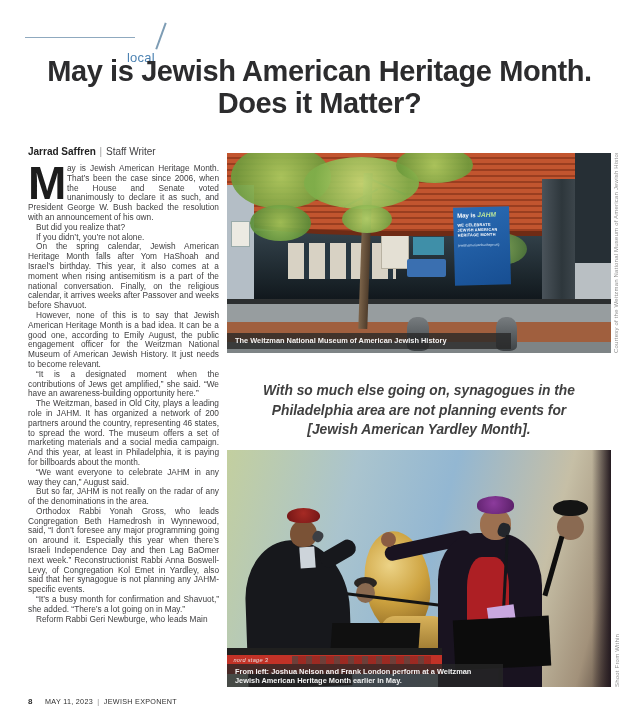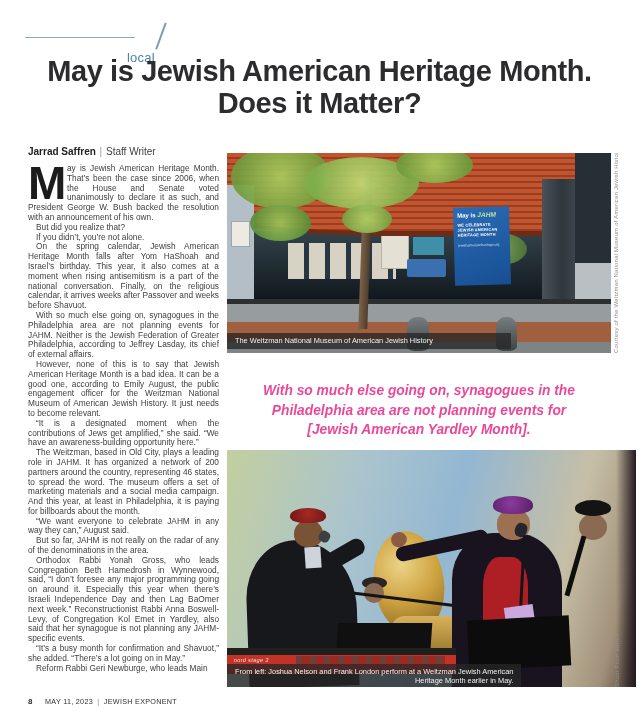--- a/index.html
+++ b/index.html
@@ -25,21 +25,21 @@
   .article-col{position:absolute;left:28px;top:164px;width:191px;height:526px;overflow:hidden;
                font-size:8.3px;line-height:9.8px;color:#414042;text-align:justify;}
   .article-col p{margin:0;text-indent:8px;}
   .article-col p.first{text-indent:0;}
   .drop-cap{float:left;width:35px;height:29px;margin:2px 4px 0 0;font-size:46px;line-height:34px;
             font-weight:700;color:#1c1c1c;overflow:visible;}
 
   
   .photo{position:absolute;left:227px;width:384px;overflow:hidden;background:#888;}
   .caption-bar{position:absolute;z-index:40;background:rgba(38,38,38,.78);color:#f2f2f2;
-               font-size:7.4px;font-weight:400;line-height:9.2px;padding:3px 8px;box-sizing:border-box;text-align:right;}
+               font-size:7.4px;font-weight:700;line-height:9.2px;padding:3px 8px;box-sizing:border-box;}
   .v-credit{position:absolute;writing-mode:vertical-rl;transform:rotate(180deg);
             font-size:6px;color:#8f8f8f;letter-spacing:.2px;white-space:nowrap;overflow:hidden;}
 
   
   .tp{top:153px;height:200px;}
   .tp .glass{position:absolute;left:0;right:0;top:39%;height:34%;background:linear-gradient(180deg,#33424b,#1b252b 70%,#11181d);}
   .tp .posters{position:absolute;left:16%;top:45%;width:28%;height:18%;
                background:repeating-linear-gradient(90deg,#d8d2c4 0 16px,#273640 16px 21px);}
   .tp .poster-teal{position:absolute;left:48.5%;top:42%;width:8%;height:9%;background:#3f8fa8;}
   .tp .poster-white{position:absolute;left:40%;top:38%;width:7%;height:19%;background:#e4e0d4;border:1px solid #b8b2a2;}
@@ -65,21 +65,21 @@
               background:linear-gradient(160deg,#2a6cb5,#174e92);transform:rotate(-1.5deg);
               color:#fff;padding:4px 3px 0 4px;box-sizing:border-box;}
   .tp .banner-title{font-size:6px;font-weight:700;}
   .tp .banner-title .brand{color:#b9e49a;font-style:italic;font-size:6.6px;}
   .tp .banner-sub{margin-top:4px;font-size:3.9px;font-weight:700;line-height:5px;letter-spacing:.2px;}
   .tp .banner-url{margin-top:6px;font-size:3.4px;color:#cfe3f5;}
   .tp .caption-bar{left:0;bottom:4px;width:74%;height:16px;display:flex;align-items:center;}
 
   
   .pull-quote{position:absolute;left:227px;top:381px;width:384px;margin:0;text-align:center;
-              color:#ec4899;font-style:italic;font-weight:700;font-size:13.8px;line-height:19.5px;}
+              color:#404040;font-style:italic;font-weight:700;font-size:13.8px;line-height:19.5px;}
   .pull-quote span{display:block;}
 
   
   .bp{top:450px;height:237px;background:linear-gradient(105deg,#c3cf9f 0%,#aac4ce 30%,#93b7d2 52%,#c6bfa6 78%,#a2917a 92%,#54453c 100%);}
   .bp .fig{position:absolute;background:#17181c;}
   .bp .robe{left:5%;top:38%;width:27%;height:62%;border-radius:45% 55% 0 0/40% 48% 0 0;transform:rotate(-2deg);}
   .bp .robe-arm{left:24%;top:40%;width:10%;height:7%;transform:rotate(-30deg);border-radius:8px;}
   .bp .face1{position:absolute;left:16.5%;top:29.5%;width:7%;height:11.5%;background:#7a5236;border-radius:50% 50% 45% 45%;}
   .bp .cap1{position:absolute;left:15.5%;top:24.5%;width:8.6%;height:6.5%;background:radial-gradient(circle at 50% 35%,#a62a24,#6f1515);border-radius:50% 50% 40% 40%;}
   .bp .collar{position:absolute;left:19%;top:41%;width:4%;height:9%;background:#cdd4da;transform:rotate(-4deg);}
@@ -136,21 +136,20 @@
     <b>Jarrad Saffren</b>
     <span class="sep">|</span>
     <span>Staff Writer</span>
   </div>
 
   <section class="article-col">
     <p class="first"><span class="drop-cap">M</span><span>ay is Jewish American Heritage Month. That’s been the case since 2006, when the House and Senate voted unanimously to declare it as such, and President George W. Bush backed the resolution with an announcement of his own.</span></p>
     <p>But did you realize that?</p>
     <p>If you didn’t, you’re not alone.</p>
     <p>On the spring calendar, Jewish American Heritage Month falls after Yom HaShoah and Israel’s birthday. This year, it also comes at a moment when rising antisemitism is a part of the national conversation. Finally, on the religious calendar, it arrives weeks after Passover and weeks before Shavuot.</p>
-    <p>With so much else going on, synagogues in the Philadelphia area are not planning events for JAHM. Neither is the Jewish Federation of Greater Philadelphia, according to Jeffrey Lasday, its chief of external affairs.</p>
     <p>However, none of this is to say that Jewish American Heritage Month is a bad idea. It can be a good one, according to Emily August, the public engagement officer for the Weitzman National Museum of American Jewish History. It just needs to become relevant.</p>
     <p>“It is a designated moment when the contributions of Jews get amplified,” she said. “We have an awareness-building opportunity here.”</p>
     <p>The Weitzman, based in Old City, plays a leading role in JAHM. It has organized a network of 200 partners around the country, representing 46 states, to spread the word. The museum offers a set of marketing materials and a social media campaign. And this year, at least in Philadelphia, it is paying for billboards about the month.</p>
     <p>“We want everyone to celebrate JAHM in any way they can,” August said.</p>
     <p>But so far, JAHM is not really on the radar of any of the denominations in the area.</p>
     <p>Orthodox Rabbi Yonah Gross, who leads Congregation Beth Hamedrosh in Wynnewood, said, “I don’t foresee any major programming going on around it. Especially this year when there’s Israeli Independence Day and then Lag BaOmer next week.” Reconstructionist Rabbi Anna Boswell-Levy, of Congregation Kol Emet in Yardley, also said that her synagogue is not planning any JAHM-specific events.</p>
     <p>“It’s a busy month for confirmation and Shavuot,” she added. “There’s a lot going on in May.”</p>
     <p>Reform Rabbi Geri Newburge, who leads Main</p>
   </section>
 
@@ -188,21 +187,21 @@
     <figcaption class="caption-bar">The Weitzman National Museum of American Jewish History</figcaption>
   </figure>
   <div class="v-credit" style="left:613px;top:153px;height:200px;">Courtesy of the Weitzman National Museum of American Jewish History</div>
 
   <blockquote class="pull-quote">
     <span>With so much else going on, synagogues in the</span>
     <span>Philadelphia area are not planning events for</span>
     <span>[Jewish American Yardley Month].</span>
   </blockquote>
 
-  <figure class="photo bp" style="margin:0;padding-left:25px;">
+  <figure class="photo bp" style="margin:0;">
     <div class="tuba-bell"></div>
     <div class="tuba-pipe"></div>
     <div class="tubist-hair"></div>
     <div class="tubist-face"></div>
     <div class="boom"></div>
     <div class="fig robe"></div>
     <div class="fig robe-arm"></div>
     <div class="collar"></div>
     <div class="face1"></div>
     <div class="cap1"></div>

